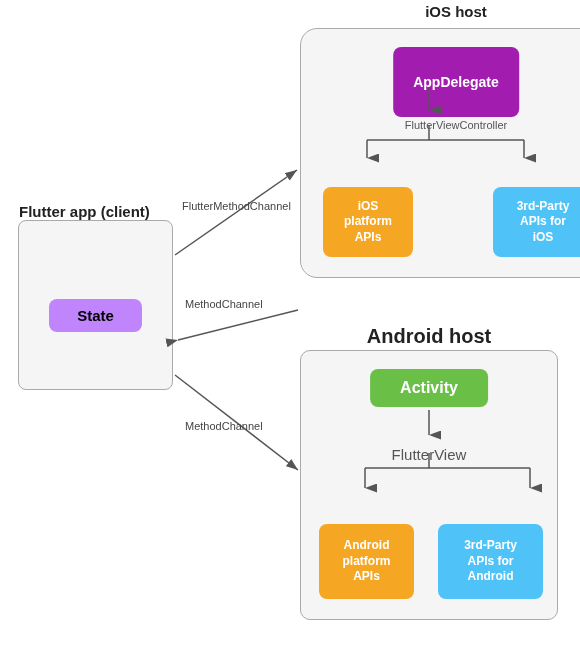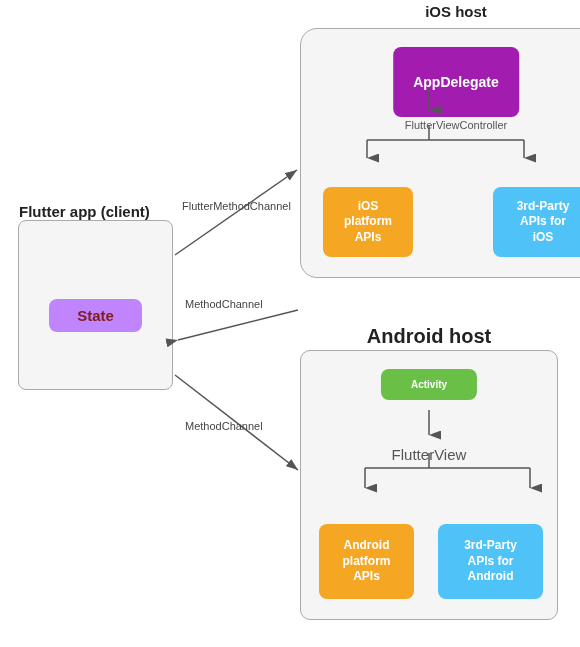--- a/index.html
+++ b/index.html
@@ -41,21 +41,21 @@
       left: 0;
       font-size: 15px;
       font-weight: bold;
       color: #222;
       white-space: nowrap;
       margin-top: 12px;
     }
 
     .state-box {
       background: #c084fc;
-      color: #7f1d1d;
+      color: #000000;
       border-radius: 8px;
       padding: 8px 28px;
       font-size: 15px;
       font-weight: bold;
       margin-top: 20px;
       text-align: right;
     }
 
     
     .ios-host {
@@ -164,21 +164,21 @@
 
     .activity-box {
       position: absolute;
       top: 18px;
       left: 50%;
       transform: translateX(-50%);
       background: #6abf47;
       color: #fff;
       border-radius: 8px;
       padding: 10px 30px;
-      font-size: 10px;
+      font-size: 16px;
       font-weight: bold;
       white-space: nowrap;
     }
 
     .flutter-view-label {
       position: absolute;
       top: 95px;
       left: 50%;
       transform: translateX(-50%);
       font-size: 15px;

